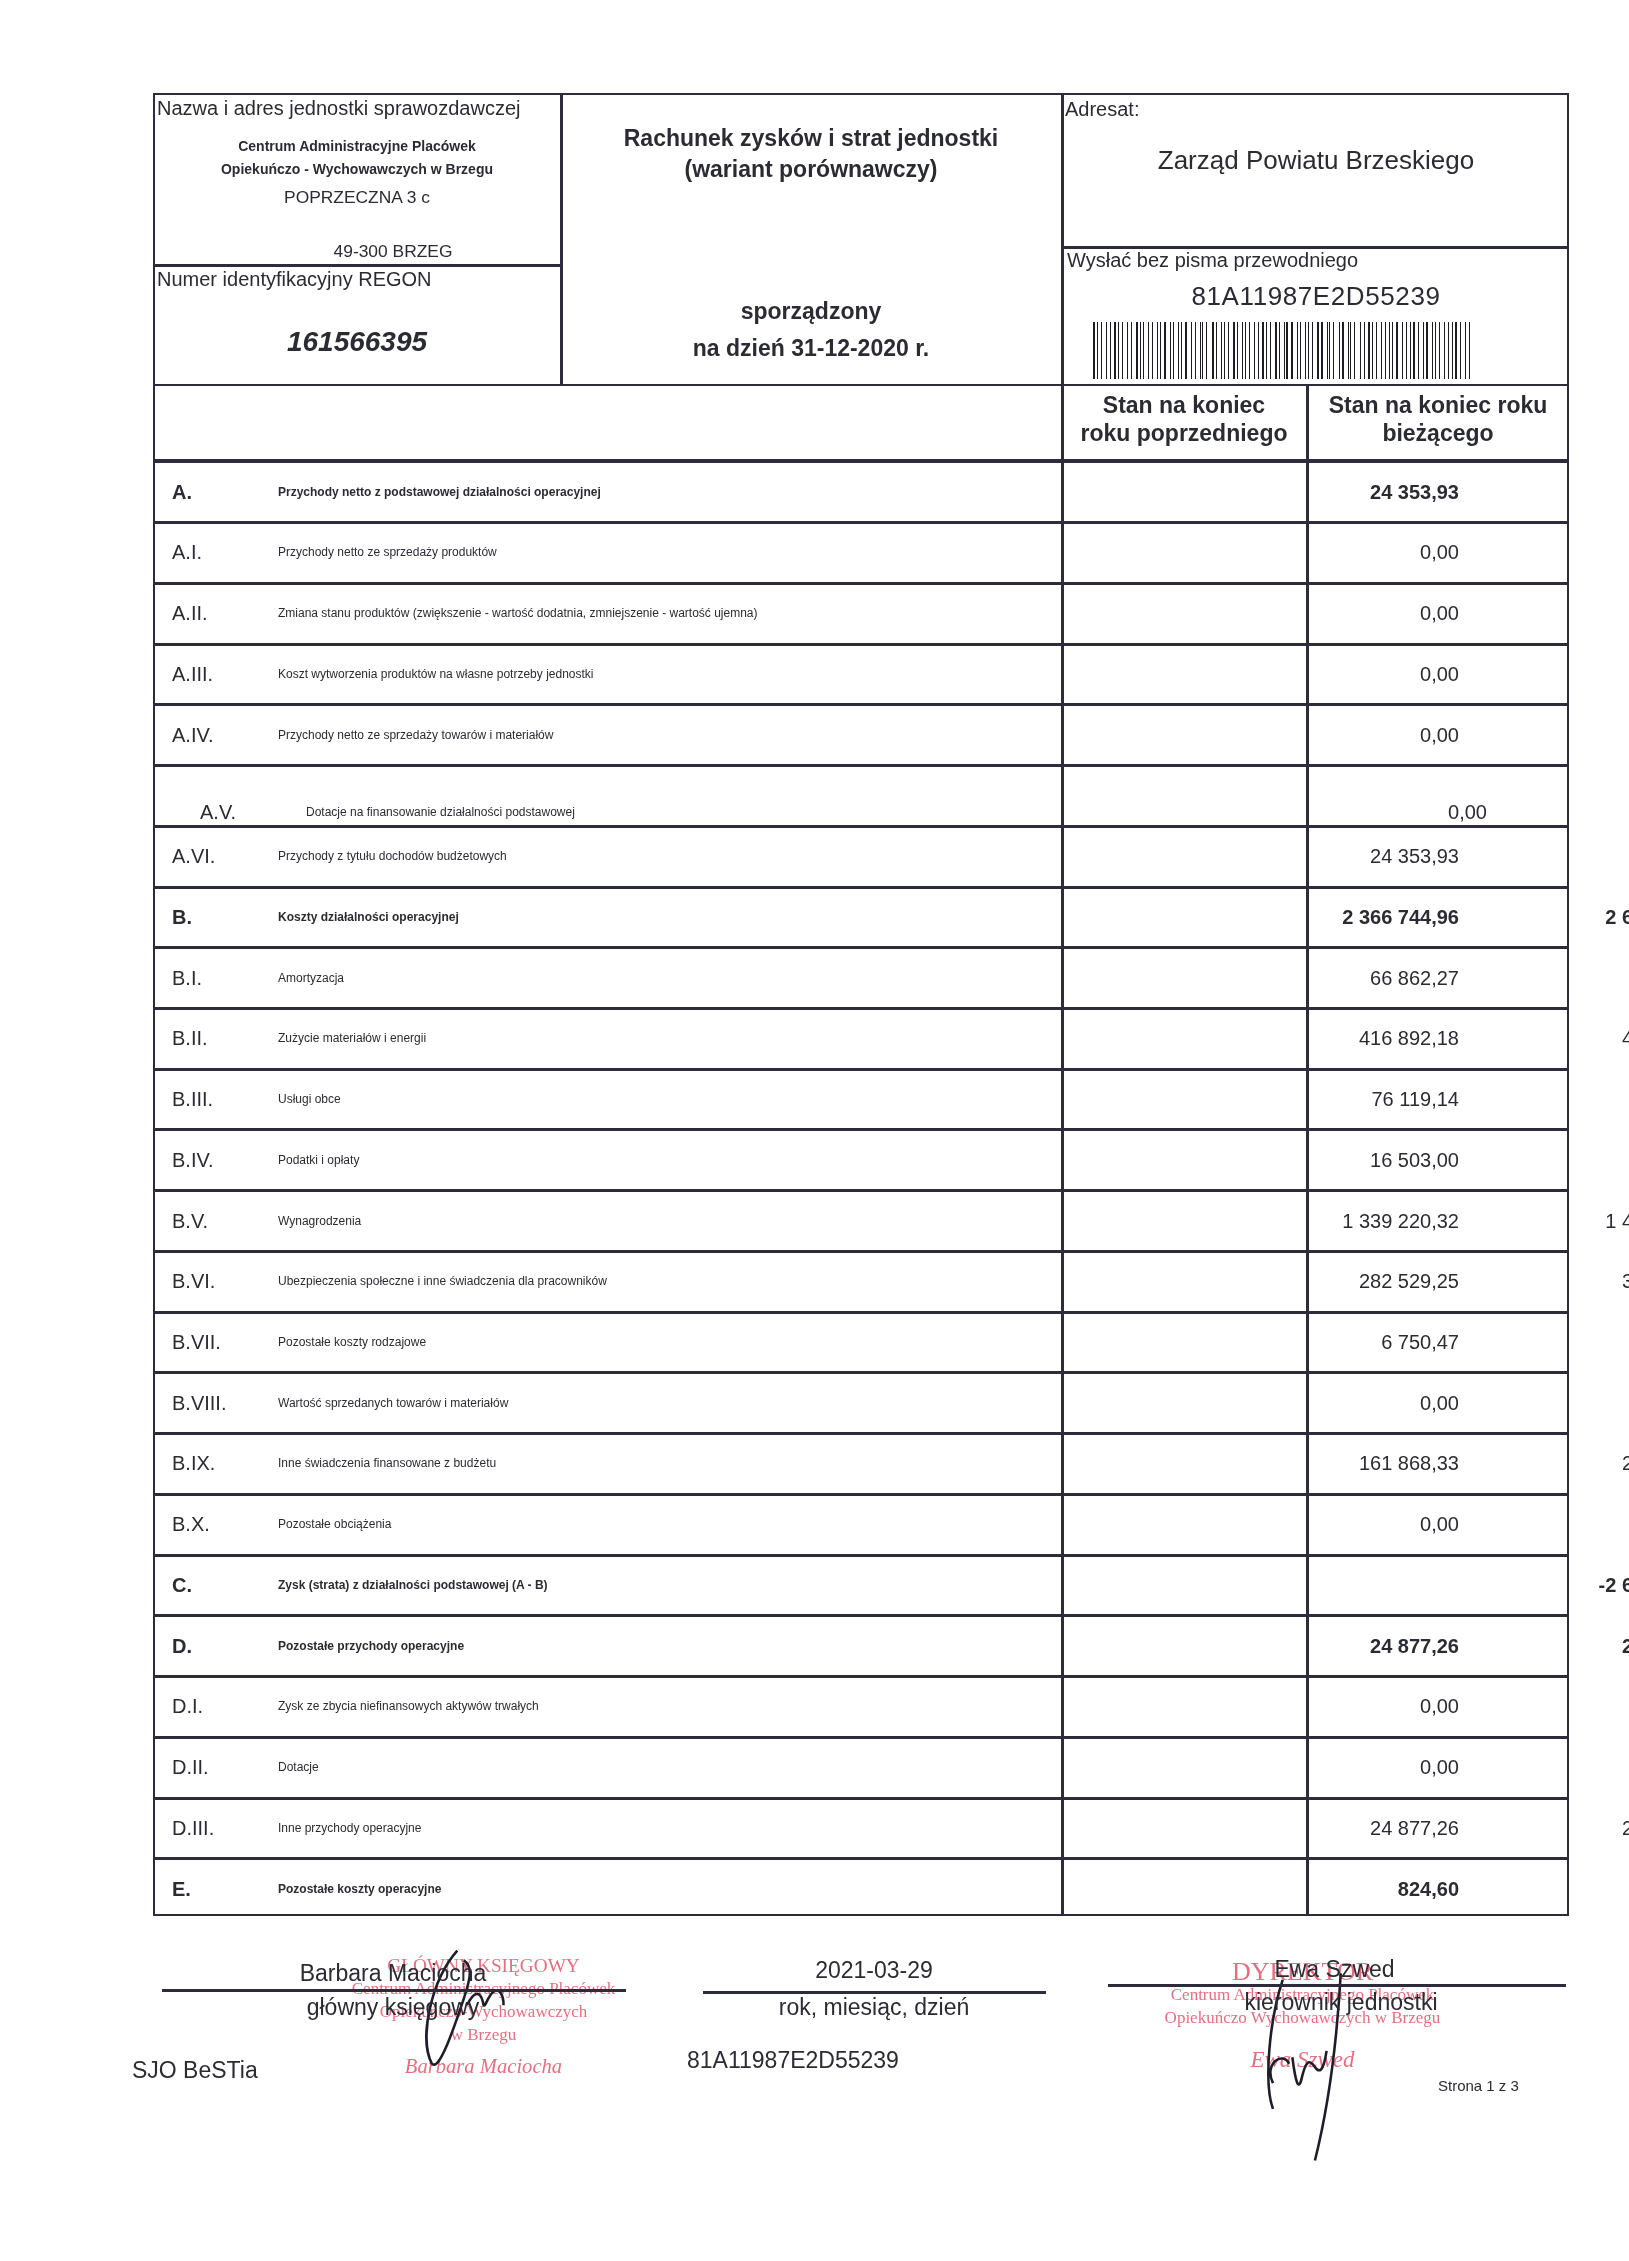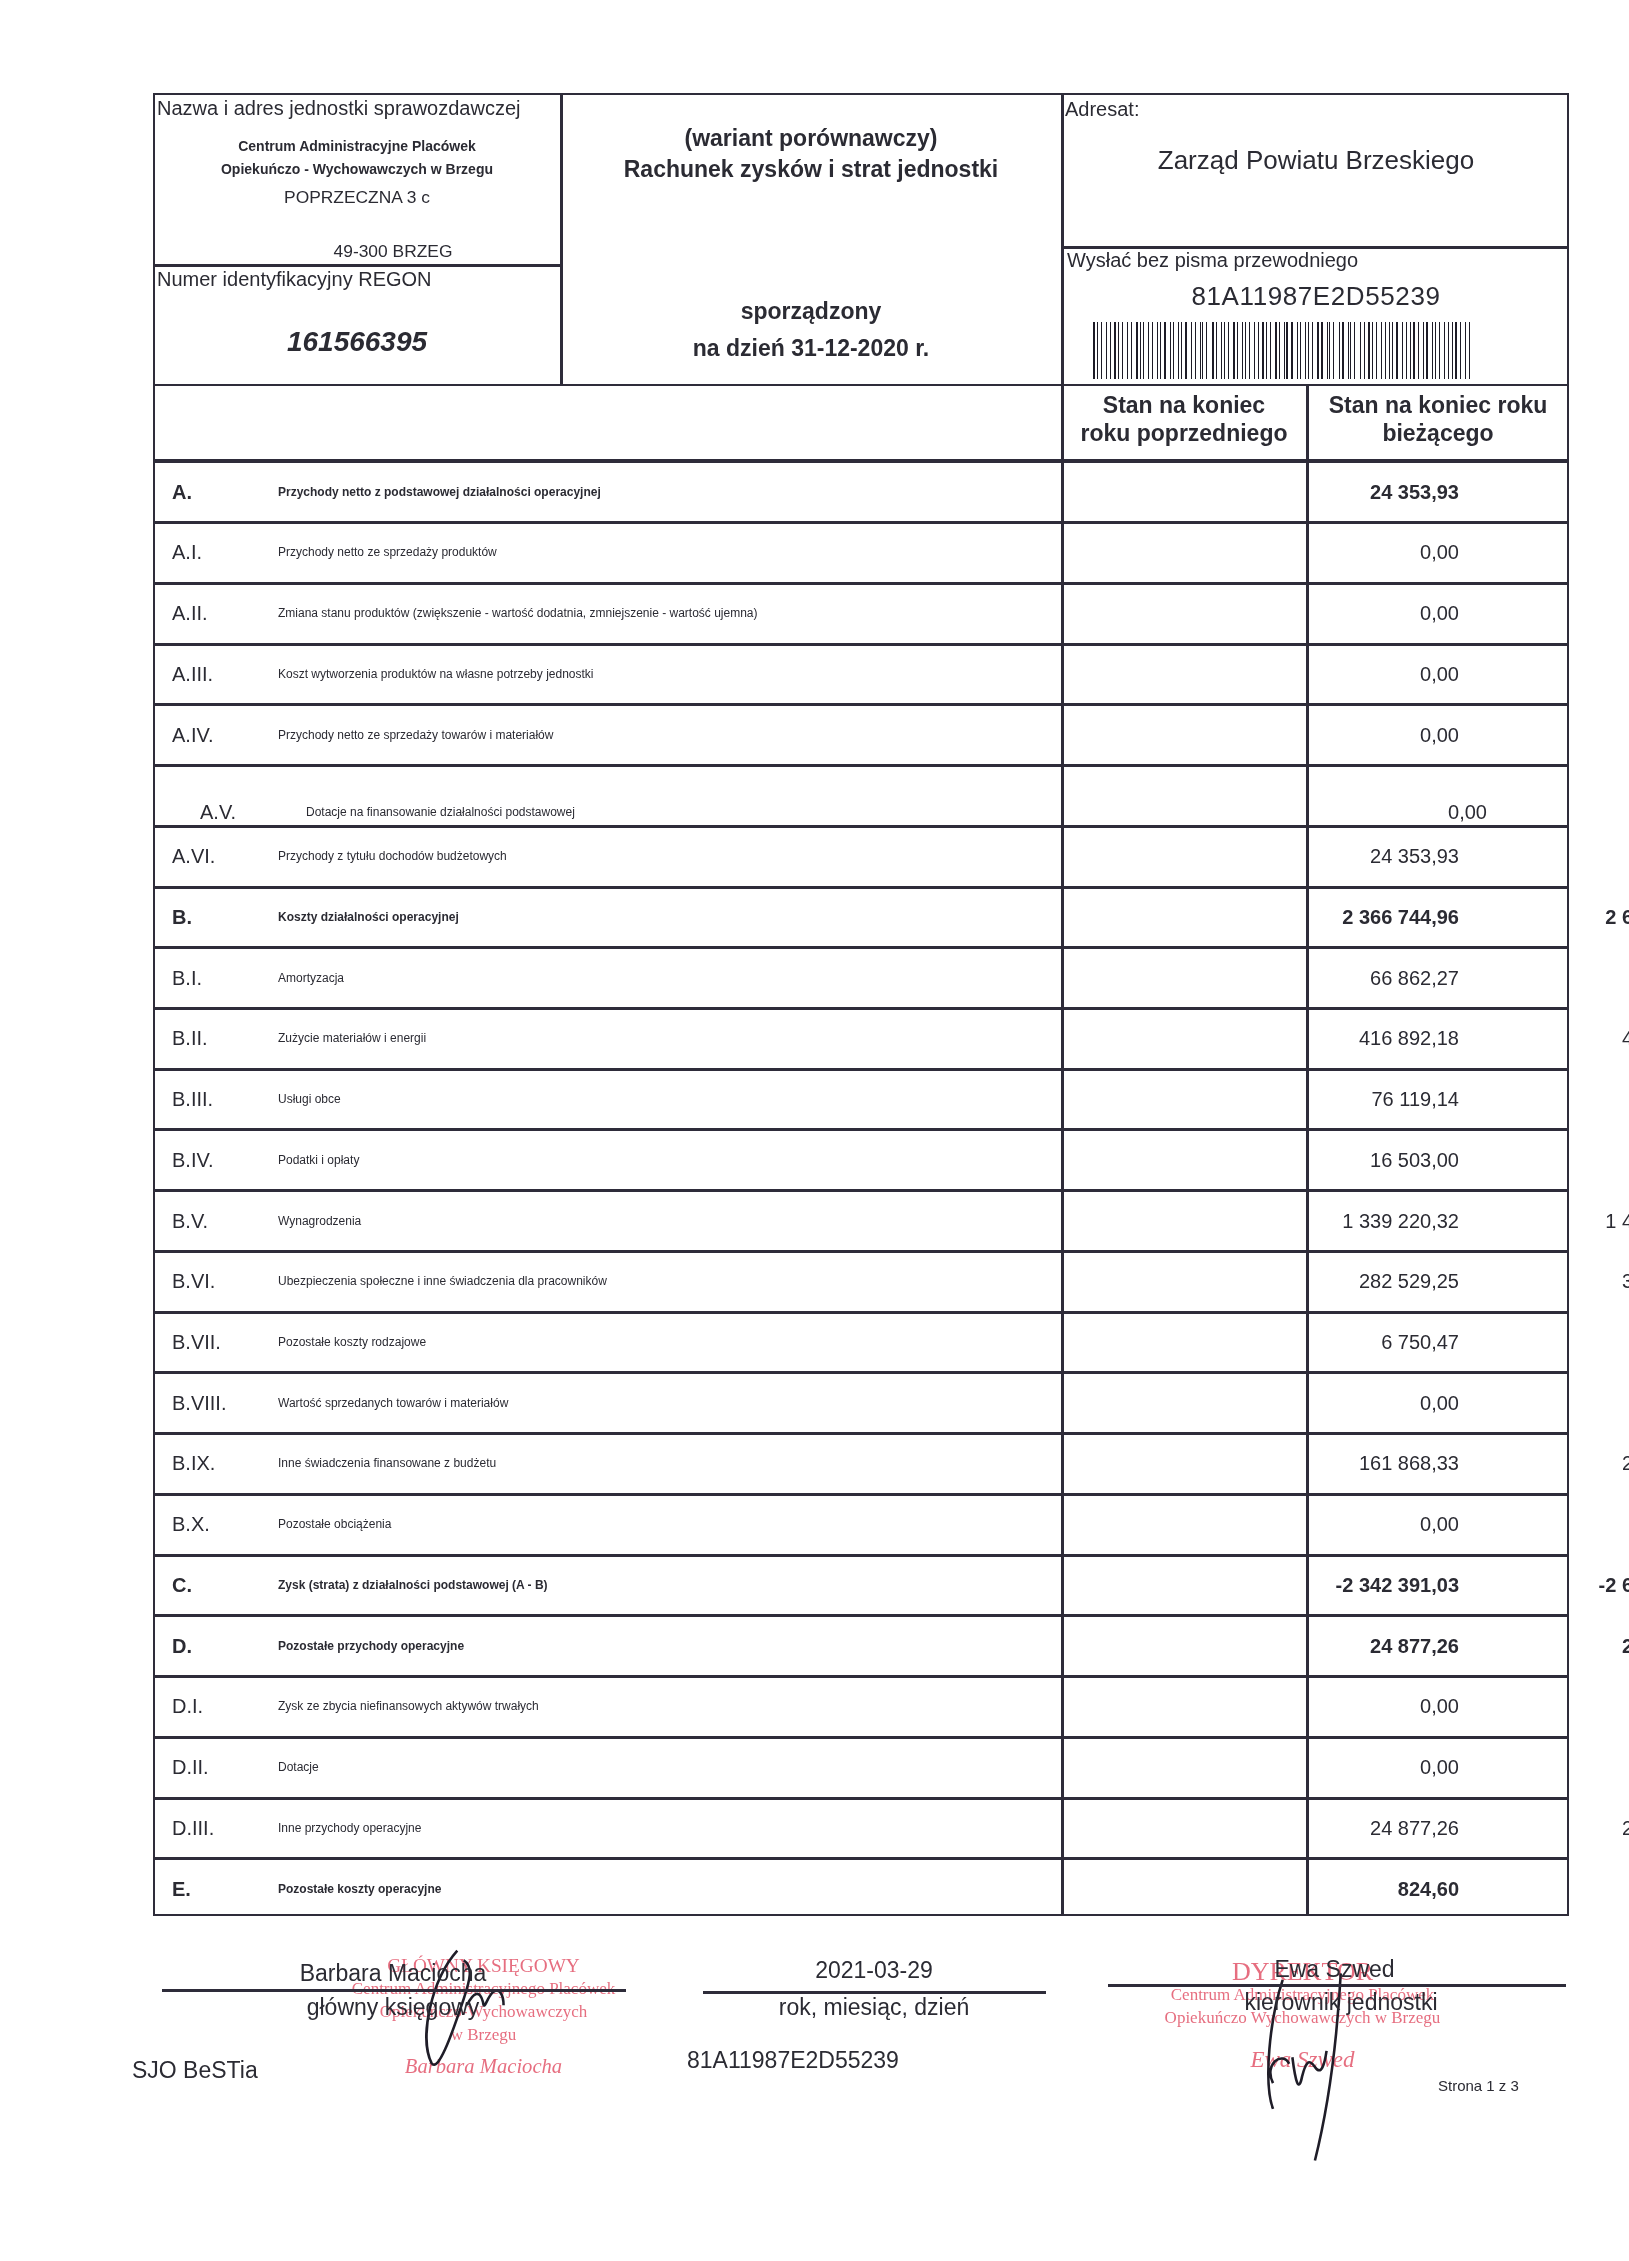--- a/index.html
+++ b/index.html
@@ -51,22 +51,22 @@
 <div class="abs center unit-name" style="left:155px;top:135px;width:404px;">
   <div>Centrum Administracyjne Placówek</div>
   <div>Opiekuńczo - Wychowawczych w Brzegu</div>
 </div>
 <div class="abs center addr" style="left:155px;top:187px;width:404px;">POPRZECZNA 3 c</div>
 <div class="abs center addr" style="left:155px;top:241px;width:476px;">49-300 BRZEG</div>
 <div class="abs hdr-label" style="left:157px;top:268px;">Numer identyfikacyjny REGON</div>
 <div class="abs center regon" style="left:155px;top:326px;width:404px;">161566395</div>
 
 <div class="abs center title" style="left:562px;top:123px;width:498px;">
+  <div>Rachunek zysków i strat jednostki</div>
   <div>(wariant porównawczy)</div>
-  <div>Rachunek zysków i strat jednostki</div>
 </div>
 <div class="abs center sub" style="left:562px;top:298px;width:498px;">sporządzony</div>
 <div class="abs center sub" style="left:562px;top:335px;width:498px;">na dzień 31-12-2020 r.</div>
 
 <div class="abs hdr-label" style="left:1065px;top:98px;">Adresat:</div>
 <div class="abs center addressee" style="left:1063px;top:145px;width:506px;">Zarząd Powiatu Brzeskiego</div>
 <div class="abs hdr-label" style="left:1067px;top:249px;">Wysłać bez pisma przewodniego</div>
 <div class="abs center code" style="left:1063px;top:281px;width:506px;">81A11987E2D55239</div>
 <div class="barcode" id="barcode" style="left:1093px;top:322px;width:450px;height:57px;">
     <span style="width: 1.9px; margin-right: 1.9px;"></span>
@@ -298,21 +298,20 @@
     <div class="row" style="top: 1494px;">
       <div class="code-c">B.X.</div>
       <div class="label-c">Pozostałe obciążenia</div>
       <div class="v1">0,00</div>
       <div class="v2">0,00</div>
     </div>
     <div class="hline" style="left: 153px; width: 1416px; top: 1554px;"></div>
     <div class="row bold" style="top: 1555px;">
       <div class="code-c">C.</div>
       <div class="label-c">Zysk (strata) z działalności podstawowej (A - B)</div>
-      <div class="v1">-2 342 391,03</div>
       <div class="v2">-2 621 401,75</div>
     </div>
     <div class="hline" style="left: 153px; width: 1416px; top: 1614px;"></div>
     <div class="row bold" style="top: 1616px;">
       <div class="code-c">D.</div>
       <div class="label-c">Pozostałe przychody operacyjne</div>
       <div class="v1">24 877,26</div>
       <div class="v2">201 514,40</div>
     </div>
     <div class="hline" style="left: 153px; width: 1416px; top: 1675px;"></div>

